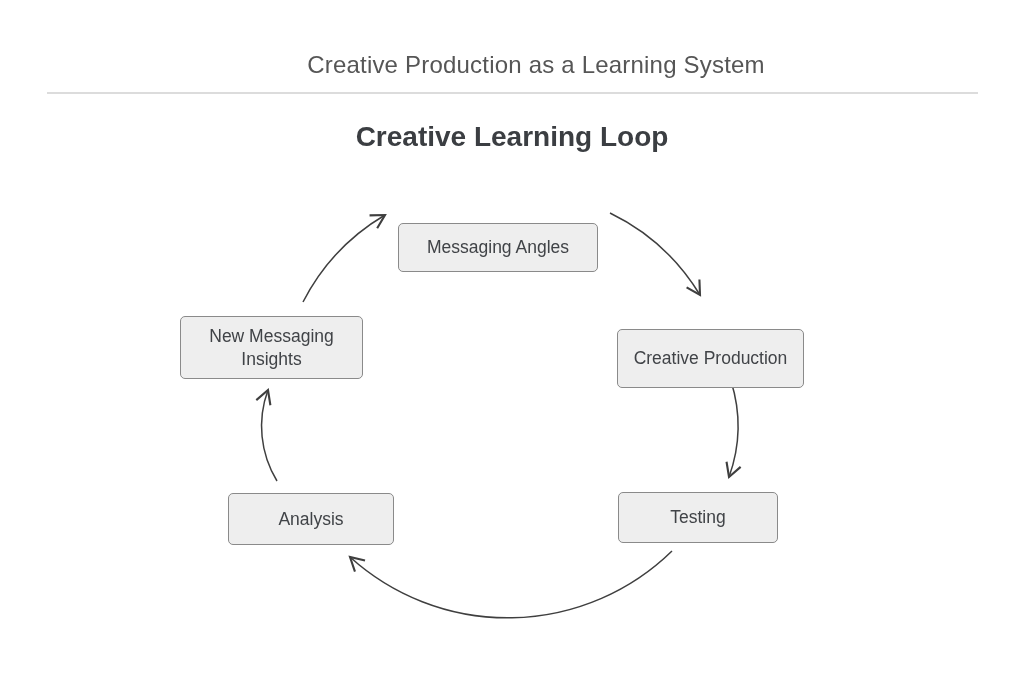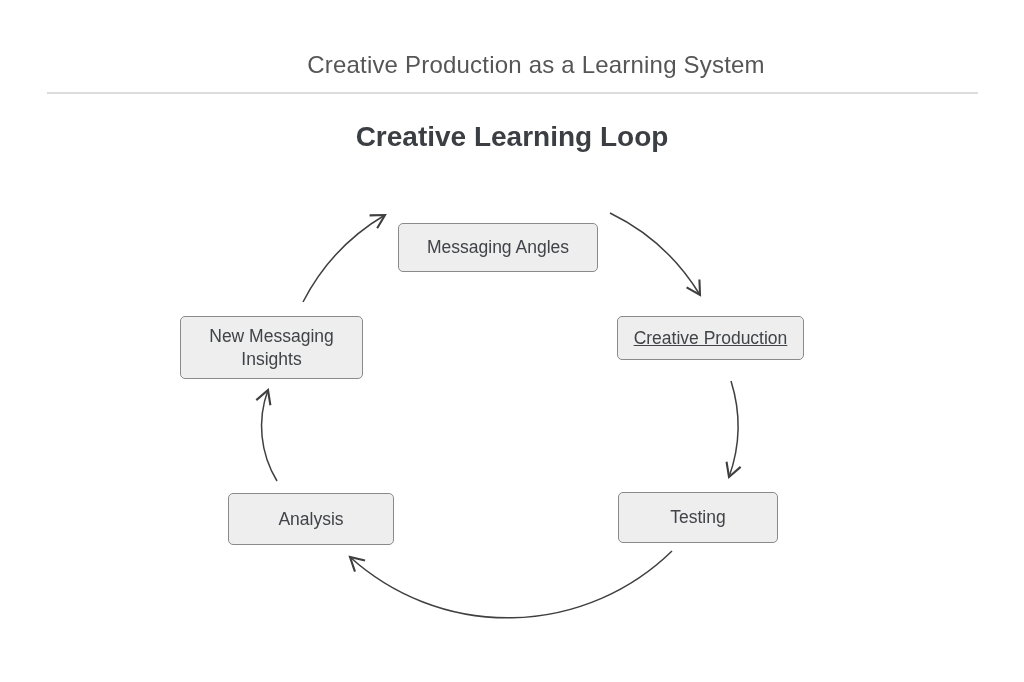--- a/index.html
+++ b/index.html
@@ -91,21 +91,21 @@
     </defs>
     <path class="edge" d="M 303 302 A 215 215 0 0 1 385 215" marker-end="url(#arrowhead)"></path>
     <path class="edge" d="M 610 213 A 215 215 0 0 1 700 295" marker-end="url(#arrowhead)"></path>
     <path class="edge" d="M 731 381 A 150 150 0 0 1 729 477" marker-end="url(#arrowhead)"></path>
     <path class="edge" d="M 672 551 A 235 235 0 0 1 350 557" marker-end="url(#arrowhead)"></path>
     <path class="edge" d="M 277 481 A 105 105 0 0 1 268 390" marker-end="url(#arrowhead)"></path>
   </svg>
 
   <div class="node" style="left:398px; top:182px; width:200px; height:49px;margin-top:41px;">Messaging Angles</div>
 
-  <div class="node" style="left:617px; top:316px; width:187px; height:44px;text-decoration:underline;">Creative Production</div>
+  <div class="node" style="left:617px; top:329px; width:187px; height:59px;">Creative Production</div>
 
   <div class="node" style="left:228px; top:493px; width:166px; height:52px;">Analysis</div>
 
   <div class="node" style="left:618px; top:492px; width:160px; height:51px;">Testing</div>
 
   <div class="node" style="left:180px; top:316px; width:183px; height:63px;">New Messaging Insights</div>
 
 </div>
 
 </body></html>

